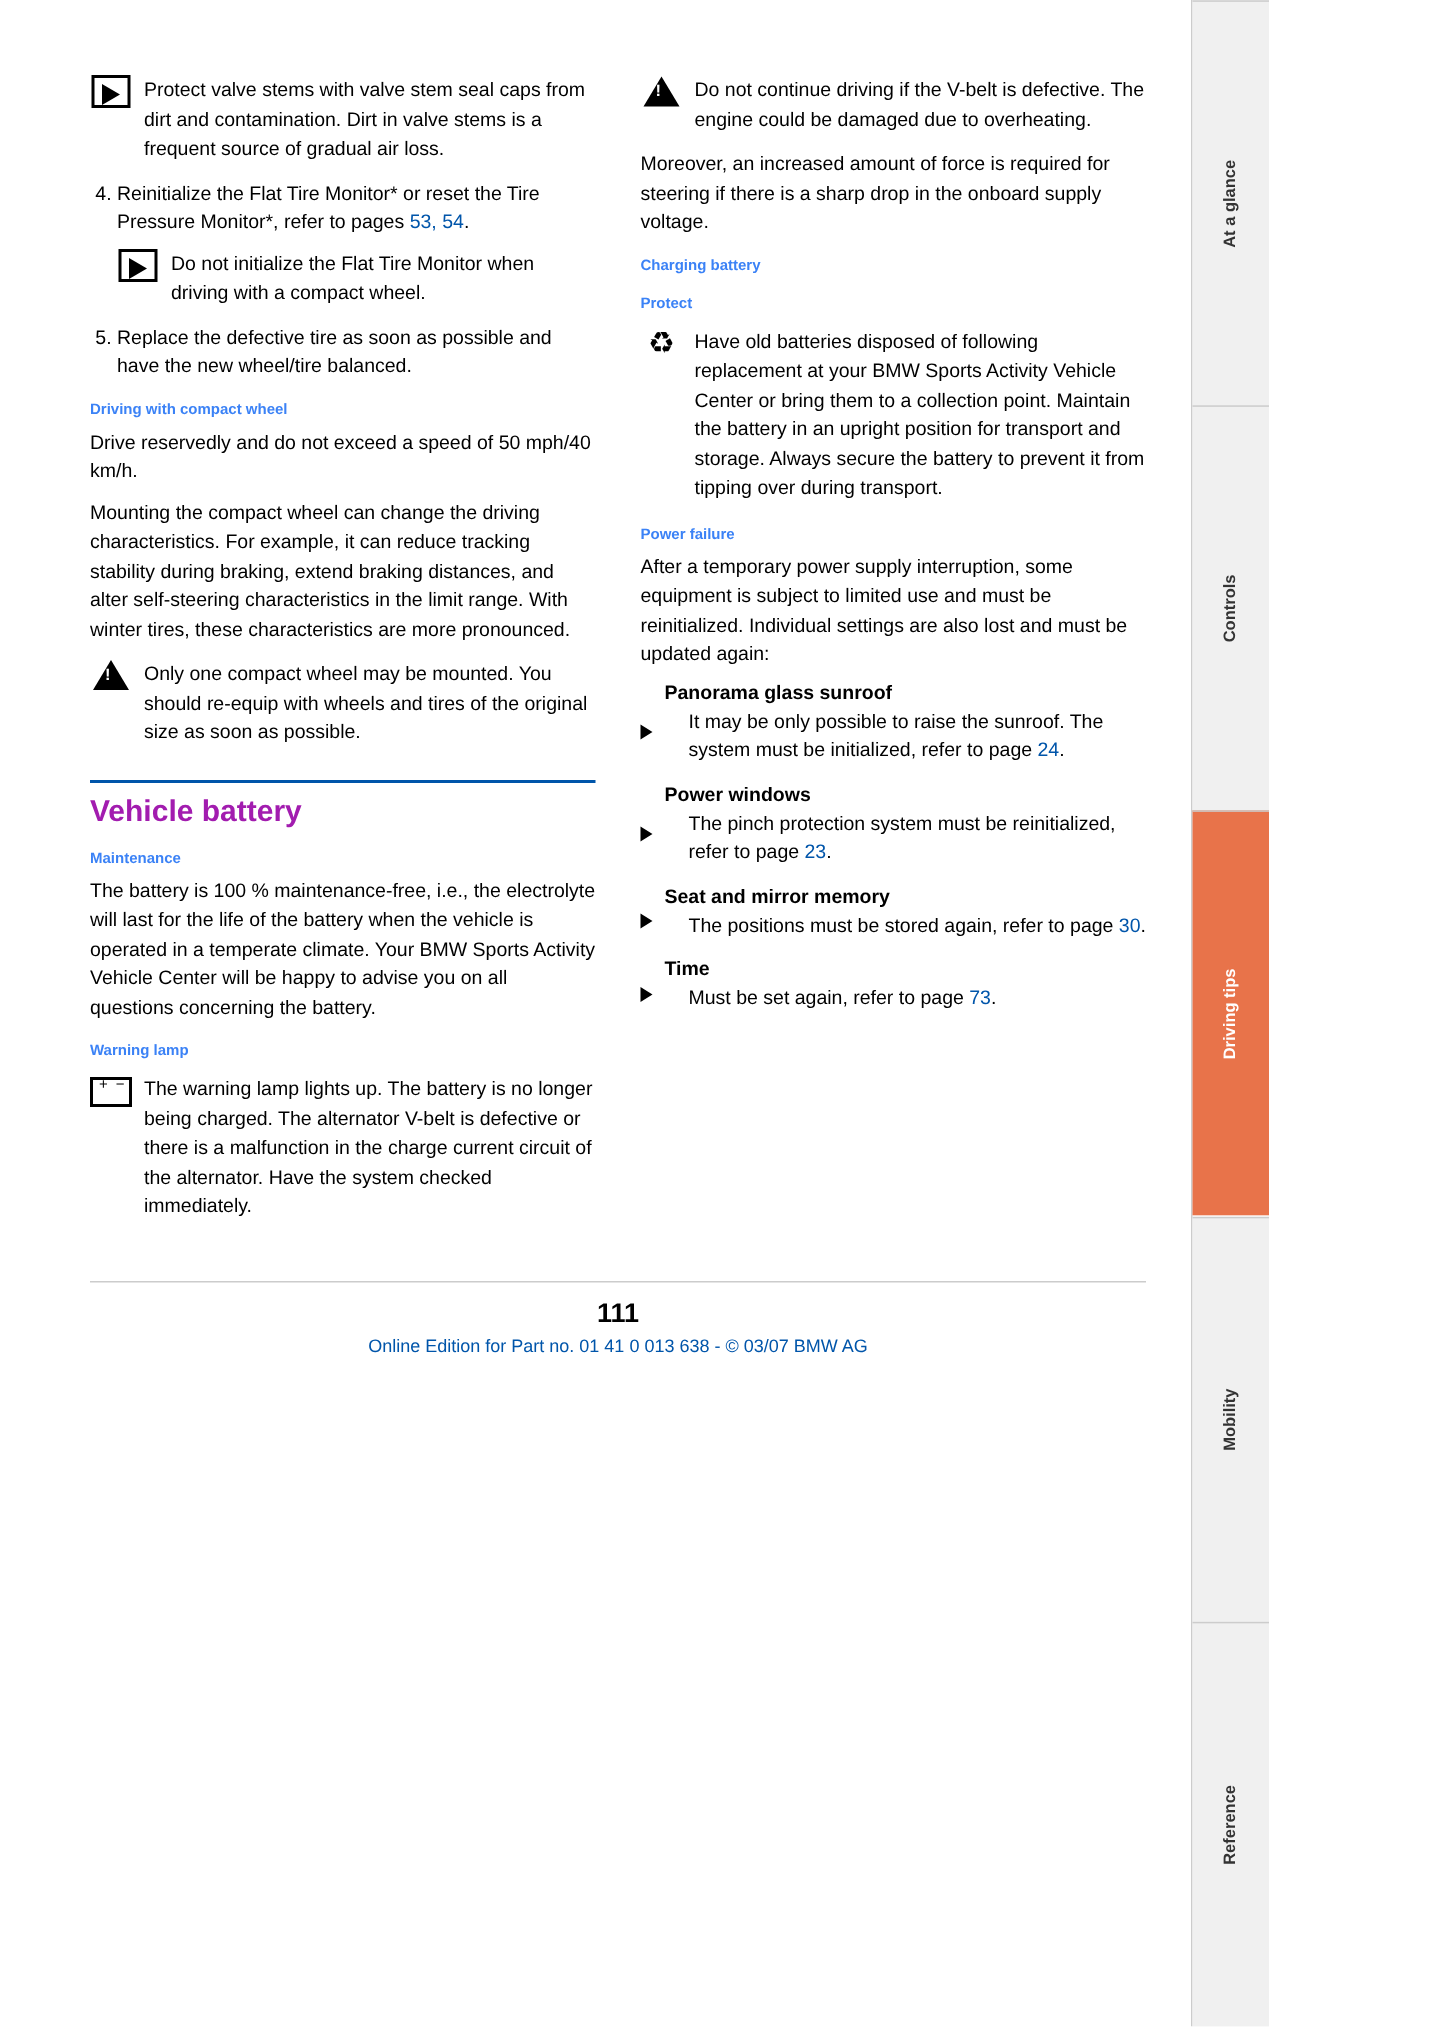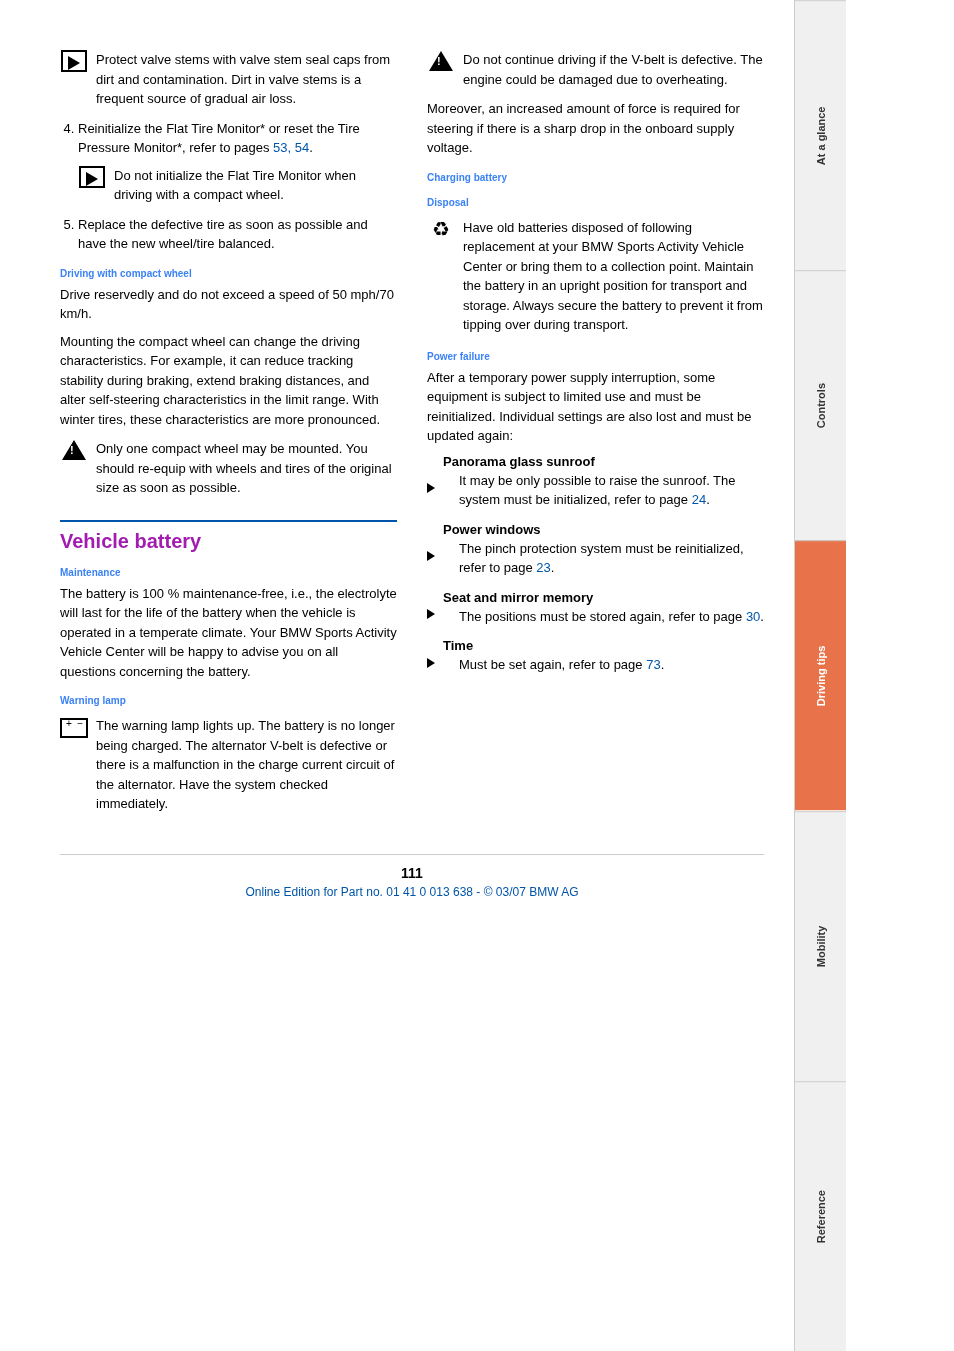--- a/index.html
+++ b/index.html
@@ -186,21 +186,21 @@
     
     .page-footer {
       text-align: center;
       margin-top: 30px;
       padding-top: 10px;
       border-top: 1px solid #ccc;
       font-size: 12px;
       color: #555;
     }
     .page-number {
-      font-size: 14px;
+      font-size: 18px;
       font-weight: bold;
       color: #000;
       margin-bottom: 4px;
     }
   </style>
 </head>
 <body>
 
 <div class="page-wrapper">
   <div class="main-content">
@@ -234,21 +234,21 @@
             </div>
           </li>
 
           <li>
             <span>Replace the defective tire as soon as possible and have the new wheel/tire balanced.</span>
           </li>
         </ol>
 
         <div class="section-heading">Driving with compact wheel</div>
 
-        <p>Drive reservedly and do not exceed a speed of 50 mph/70 km/h.</p>
+        <p>Drive reservedly and do not exceed a speed of 50 mph/40 km/h.</p>
         <p>Mounting the compact wheel can change the driving characteristics. For example, it can reduce tracking stability during braking, extend braking distances, and alter self-steering characteristics in the limit range. With winter tires, these characteristics are more pronounced.</p>
 
         <div class="notice-box">
           <div class="notice-icon">
             <div class="icon-triangle"></div>
           </div>
           <div class="notice-text">Only one compact wheel may be mounted. You should re-equip with wheels and tires of the original size as soon as possible.</div>
         </div>
 
         <div class="section-heading-large">Vehicle battery</div>
@@ -277,21 +277,21 @@
             <div class="icon-triangle"></div>
           </div>
           <div class="notice-text">
             <span>Do not continue driving if the V-belt is defective. The engine could be damaged due to overheating.</span>
           </div>
         </div>
         <p>Moreover, an increased amount of force is required for steering if there is a sharp drop in the onboard supply voltage.</p>
 
         <div class="section-heading">Charging battery</div>
 
-        <div class="section-heading">Disposal</div>
+        <div class="section-heading">Protect</div>
         <div class="notice-box">
           <div class="notice-icon">
             <span class="icon-recycle" style="font-size:20px;">♻</span>
           </div>
           <div class="notice-text">Have old batteries disposed of following replacement at your BMW Sports Activity Vehicle Center or bring them to a collection point. Maintain the battery in an upright position for transport and storage. Always secure the battery to prevent it from tipping over during transport.</div>
         </div>
 
         <div class="section-heading">Power failure</div>
         <p>After a temporary power supply interruption, some equipment is subject to limited use and must be reinitialized. Individual settings are also lost and must be updated again:</p>
 

